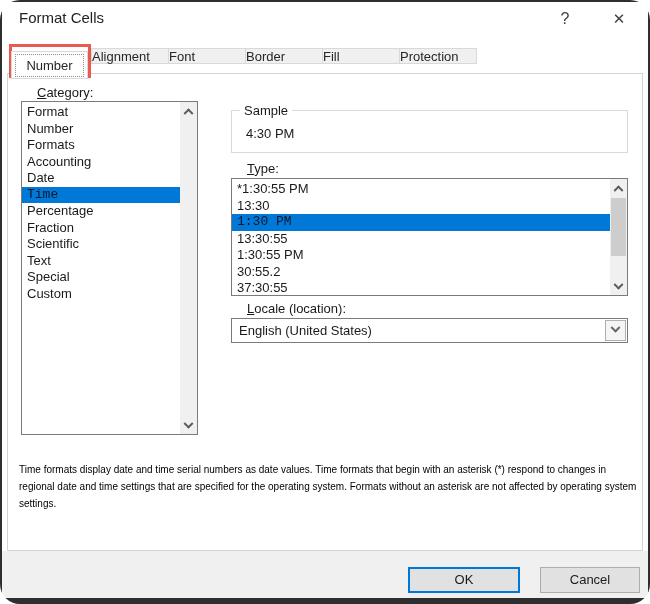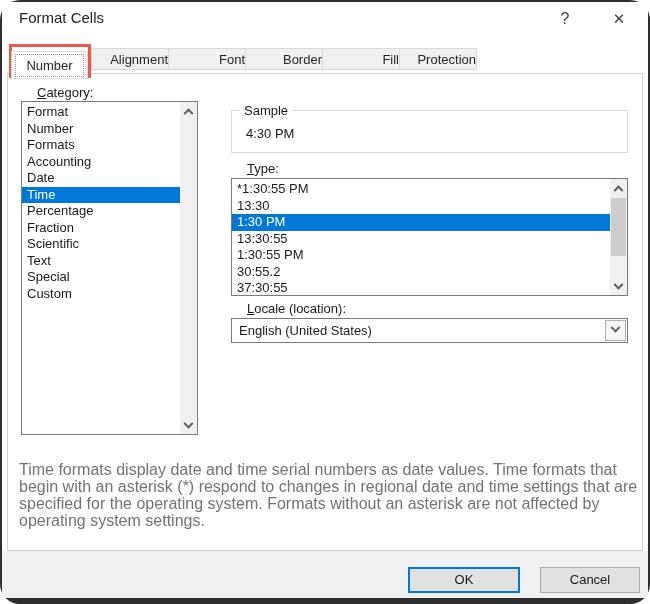--- a/index.html
+++ b/index.html
@@ -21,58 +21,58 @@
   .close-btn { left:602px; font-size:15px; }
   
   .tabstrip { position:absolute; left:9px; top:44px; display:flex; align-items:flex-start; z-index:5; }
   .tab-red-wrap { border:3px solid #e8594e; background:#ffffff; height:34px; }
   .tab.active {
     width:77px; height:28px; background:#ffffff; display:flex;
     align-items:center; justify-content:center;
   }
   .focus-rect { border:1px dotted #8f8f8f; padding:3px 10px; }
   .tab {
-    width:78px; height:22px; margin-top:4px; margin-left:-1px;
+    width:78px; height:16px; margin-top:4px; margin-left:-1px;
     background:#f0f0f0; border:1px solid #d9d9d9;
-    display:flex; align-items:center; justify-content:flex-end; color:#262626;
+    display:flex; align-items:center; justify-content:flex-start; color:#262626;
   }
   .tab.first-inactive { margin-left:0; }
   
   .page {
     position:absolute; left:7px; top:73px; width:636px; height:478px;
     background:#ffffff; border:1px solid #d4d4d4; z-index:1;
   }
   .field-label { position:absolute; font-size:13px; color:#1a1a1a;margin-left:16px; }
   .field-label u { text-decoration:underline; }
   
   .listbox { position:absolute; background:#ffffff; border:1px solid #7a7a7a; }
   .lb-items { position:absolute; left:0; top:2px; right:17px; }
   .lb-item { height:16.5px; line-height:16.5px; padding-left:5px; white-space:nowrap; overflow:hidden; }
-  .lb-item.selected { background:#0078d7; color:#ffffff; }
+  .lb-item.selected { background:#0078d7; color:#0f172a;font-family:Liberation Mono, monospace; }
   .vscroll { position:absolute; top:0; right:0; bottom:0; width:17px; background:#f0f0f0; }
   .scroll-arrow { position:absolute; left:0; width:17px; height:16px; display:flex;
                   align-items:center; justify-content:center; }
   .scroll-arrow.up { top:0; }
   .scroll-arrow.down { bottom:0; }
   .chev { width:7px; height:7px; display:inline-block; }
   .chev.up { border-top:2px solid #5a5a5a; border-left:2px solid #5a5a5a; transform:rotate(45deg) translate(2px,2px); }
   .chev.down { border-bottom:2px solid #5a5a5a; border-right:2px solid #5a5a5a; transform:rotate(45deg) translate(-2px,-2px); }
   .scroll-thumb { position:absolute; left:1px; right:1px; background:#cdcdcd; }
   
   .groupbox { position:absolute; border:1px solid #d9d9d9; background:#ffffff; }
   .groupbox .legend { position:absolute; top:-8px; left:8px; background:#ffffff; padding:0 4px; }
   .groupbox .value { position:absolute; left:14px; top:15px; }
   
   .combo { position:absolute; border:1px solid #7a7a7a; background:#ffffff; }
   .combo .combo-text { position:absolute; left:7px; top:0; line-height:23px; }
   .combo .combo-btn { position:absolute; right:1px; top:1px; bottom:1px; width:21px;
       background:#f5f5f5; border:1px solid #b0b0b0; display:flex; align-items:center; justify-content:center; }
   
   .description { position:absolute; left:11px; top:387px; width:624px;
-      font-size:16px; line-height:17px; color:#737373; }
+      font-size:10px; line-height:17px; color:#000000; }
   
   .btnbar { position:absolute; left:0; top:551px; width:650px; height:53px; background:#f0f0f0; }
   .btn { position:absolute; top:16px; height:26px; background:#e1e1e1; text-align:center;
          font-size:13px; color:#1a1a1a; font-family:"Liberation Sans", sans-serif; }
   .btn.ok { left:408px; width:112px; border:2px solid #0078d7; line-height:22px; }
   .btn.cancel { left:540px; width:100px; border:1px solid #adadad; line-height:24px; }
 </style>
 </head>
 <body>
 

